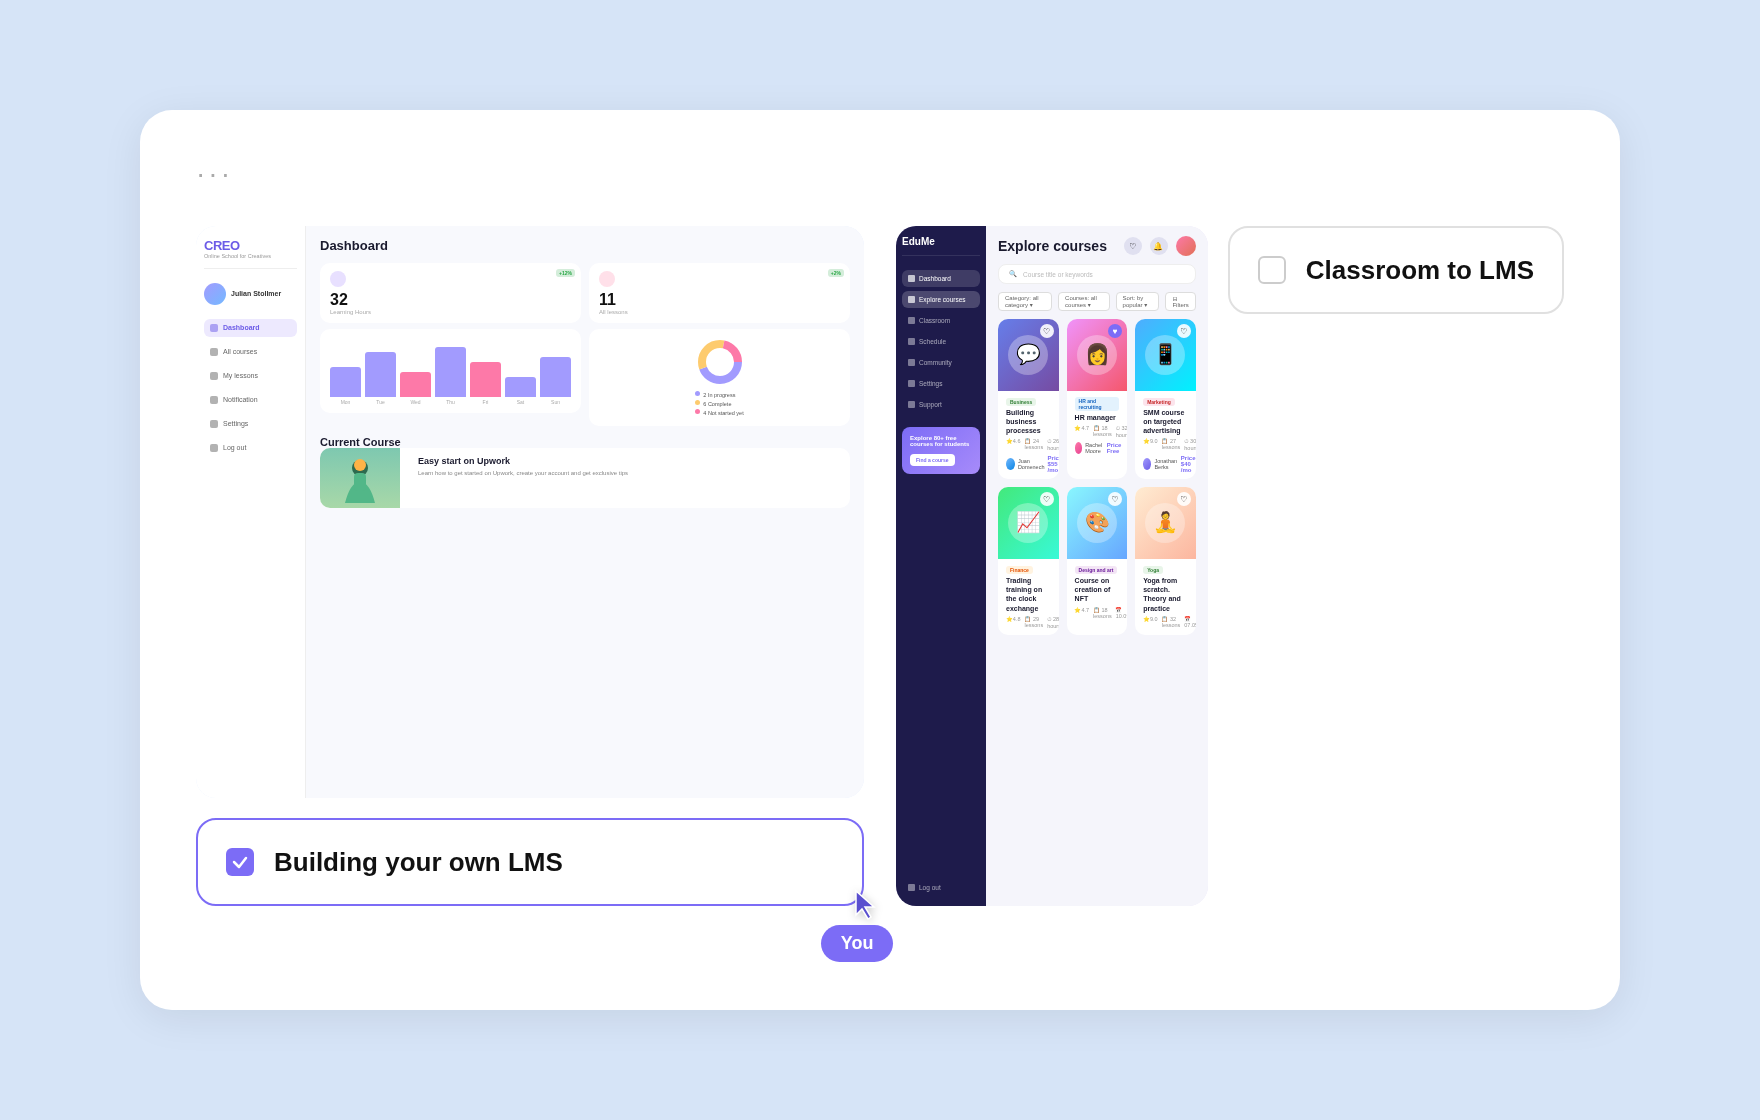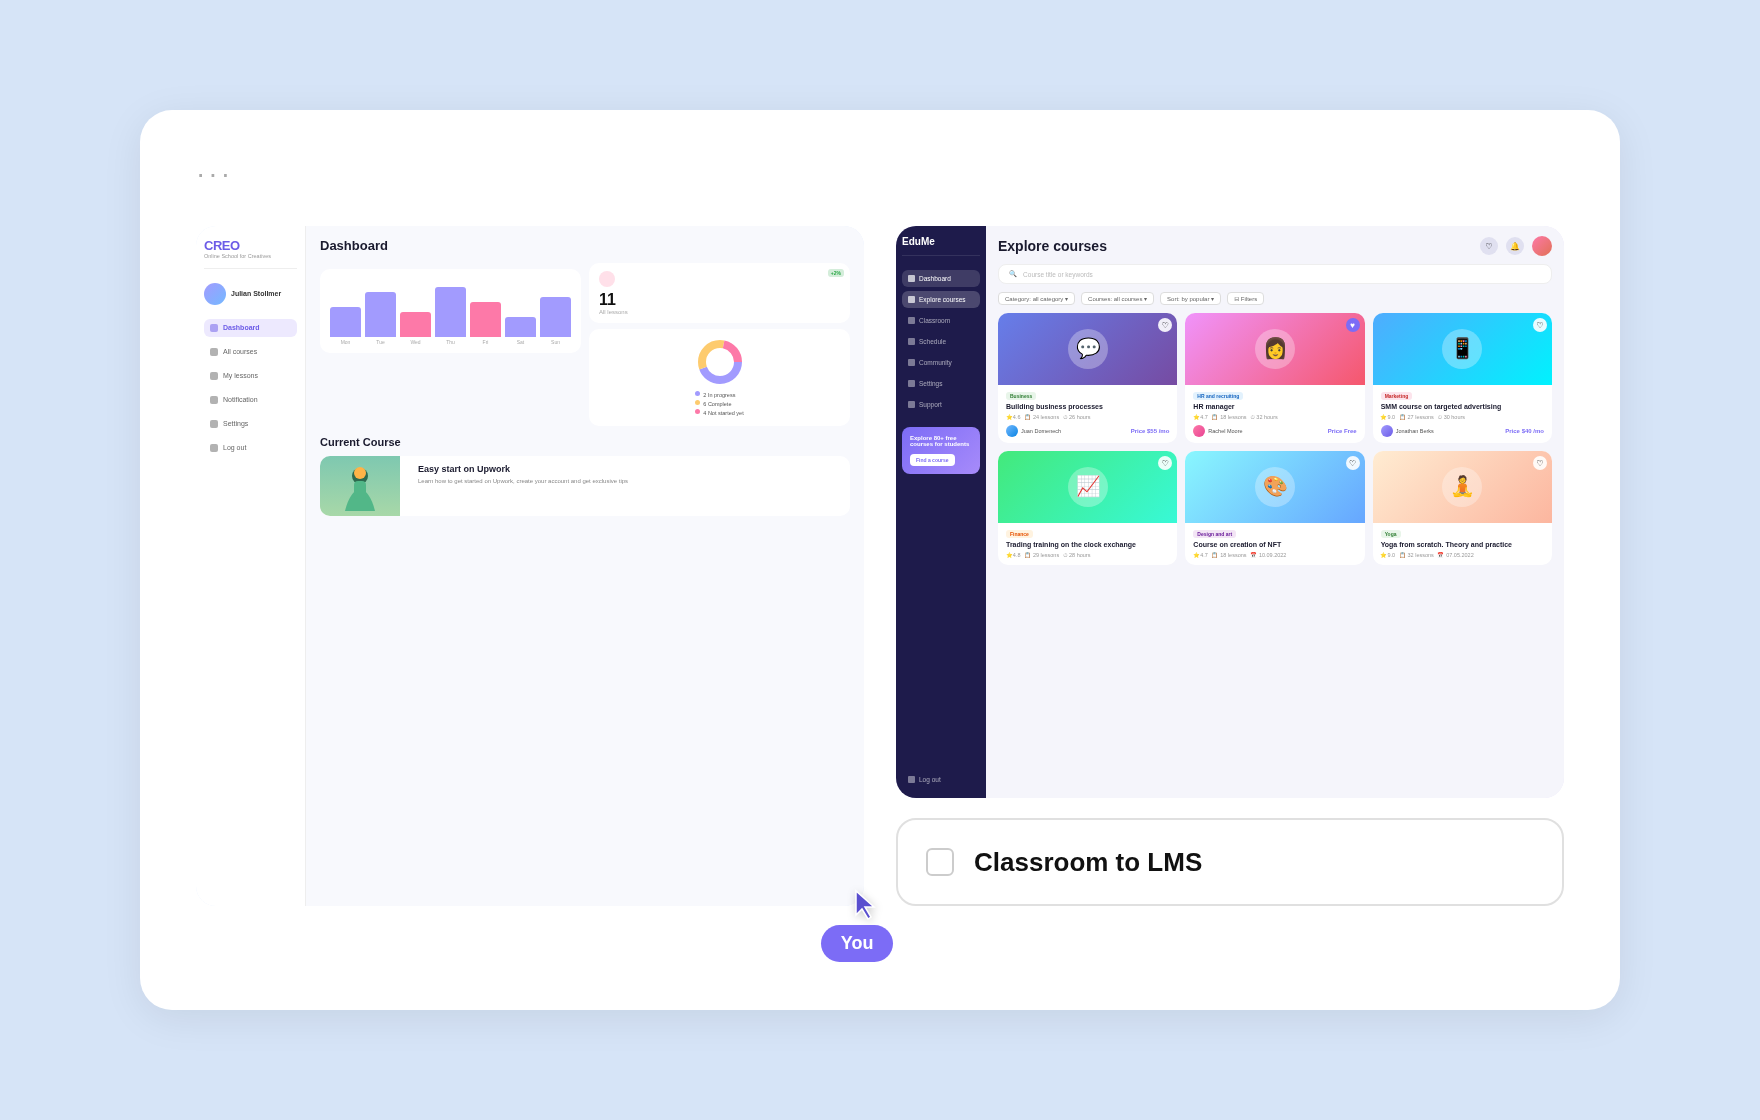--- a/index.html
+++ b/index.html
@@ -202,21 +202,20 @@
       height: 5px;
       border-radius: 50%;
     }
     .creo-course-section {
       margin-top: 10px;
     }
     .creo-section-title {
       font-size: 11px;
       font-weight: 700;
       color: #1a1a2e;
-      margin-bottom: 8px;
     }
     .creo-course-card {
       background: #fff;
       border-radius: 10px;
       display: flex;
       overflow: hidden;
     }
     .creo-course-img {
       width: 80px;
       height: 60px;
@@ -277,21 +276,21 @@
     }
     .option-label {
       font-size: 26px;
       font-weight: 700;
       color: #111;
     }
     
     .right-panel {
       flex: 1;
       display: flex;
-      flex-direction: column;
+      flex-direction: row;
       gap: 20px;
     }
     .edume-preview {
       flex: 1;
       background: #ede8fb;
       border-radius: 20px;
       overflow: hidden;
       position: relative;
     }
     .edume-inner {
@@ -636,20 +635,26 @@
             </div>
             <div class="creo-nav-item">
               <div class="creo-nav-icon"></div>Log out
             </div>
           </div>
 
           <div class="creo-main">
             <div class="creo-main-title">Dashboard</div>
             <div class="two-col-stats">
               <div style="flex:1;">
+                <div class="creo-stat-card">
+                  <div class="creo-stat-icon" style="background:#e8e0ff;"></div>
+                  <div class="creo-stat-num">32</div>
+                  <div class="creo-stat-label">Learning Hours</div>
+                  <div class="creo-stat-badge">+12%</div>
+                </div>
                 <div style="margin-top:6px;" class="creo-stat-card">
                   <div class="bars-row">
                     <div class="bar-col">
                         <div class="bar-item bar-mon" style="height:30px;"></div>
                       </div>
                     <div class="bar-col">
                         <div class="bar-item bar-tue" style="height:45px;"></div>
                       </div>
                     <div class="bar-col">
                         <div class="bar-item bar-wed" style="height:25px;"></div>
@@ -714,20 +719,28 @@
                 </div>
                 <div class="creo-course-info">
                   <div class="creo-course-name">Easy start on Upwork</div>
                   <div class="creo-course-desc">Learn how to get started on Upwork, create your account and get exclusive tips</div>
                 </div>
               </div>
             </div>
           </div>
         </div>
       </div>
+      <div class="left-option-btn">
+        <div class="checkbox-checked">
+          <svg viewBox="0 0 16 16" fill="none">
+            <polyline points="2,8 7,13 14,4" stroke="white" stroke-width="2.5" stroke-linecap="round" stroke-linejoin="round"></polyline>
+          </svg>
+        </div>
+        <span class="option-label">Building your own LMS</span>
+      </div>
     </div>
 
     <div class="right-panel">
       <div class="edume-preview">
         <div class="edume-inner">
 
           <div class="edume-sidebar">
             <div class="edume-logo">EduMe</div>
             <div class="edume-nav active">
               <div class="edume-nav-icon-box"></div>Dashboard

